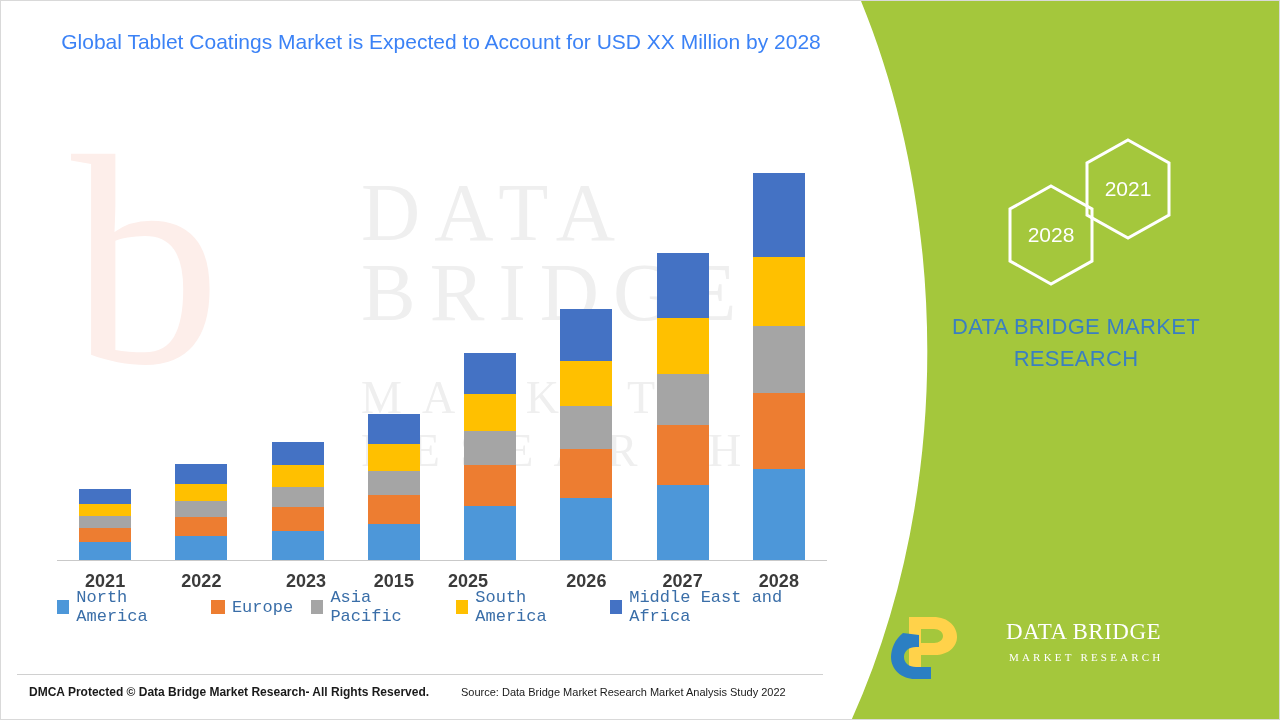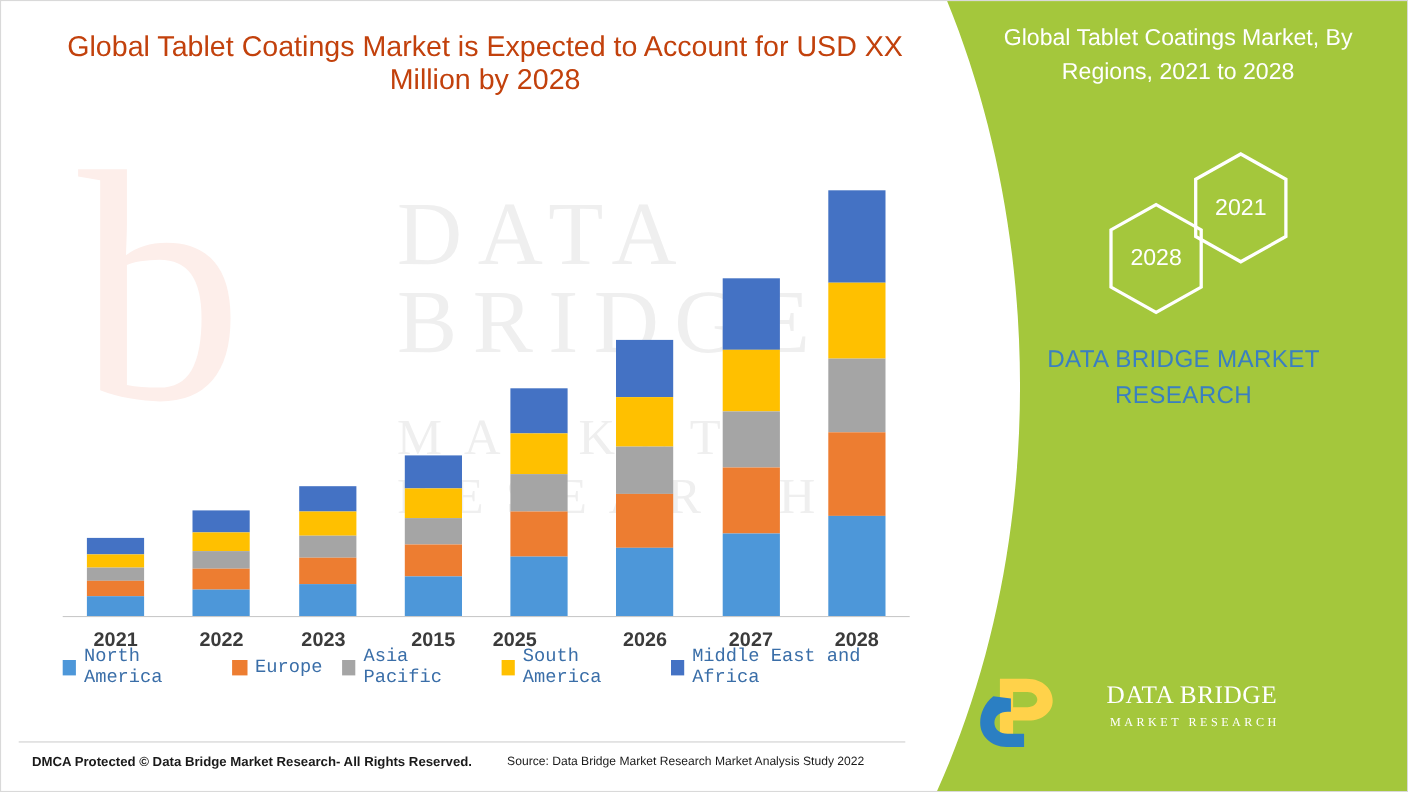--- a/index.html
+++ b/index.html
@@ -77,22 +77,22 @@
     letter-spacing: .3px;
   }
 
   
   #chart-title {
     position: absolute;
     top: 26px;
     left: 60px;
     width: 760px;
     text-align: center;
-    color: #c2410c;
-    font-size: 26px;
+    color: #3b82f6;
+    font-size: 21px;
     line-height: 30px;
   }
 
   
   #watermark {
     position: absolute;
     top: 120px;
     left: 60px;
     width: 760px;
     height: 420px;
@@ -316,21 +316,21 @@
           <div class="seg" style="height: 83.9526px; background: rgb(68, 114, 196);"></div>
           <div class="seg" style="height: 69.9605px; background: rgb(255, 192, 0);"></div>
           <div class="seg" style="height: 66.7316px; background: rgb(165, 165, 165);"></div>
           <div class="seg" style="height: 75.3421px; background: rgb(237, 125, 49);"></div>
           <div class="seg" style="height: 91.4868px; background: rgb(77, 151, 217);"></div>
         </div>
       </div>
     <div id="xlabels">
         <div class="xlabel" style="left: 0.125px;">2021</div>
         <div class="xlabel" style="left: 96.375px;">2022</div>
-        <div class="xlabel" style="left: 189px; text-align: center;">2023</div>
+        <div class="xlabel" style="left: 201px; text-align: center;">2023</div>
         <div class="xlabel" style="left: 288.875px;">2015</div>
         <div class="xlabel" style="left: 363px;">2025</div>
         <div class="xlabel" style="left: 481.375px;">2026</div>
         <div class="xlabel" style="left: 577.625px;">2027</div>
         <div class="xlabel" style="left: 673.875px;">2028</div>
       </div>
   </div>
 
   <div id="legend">
       <div class="legend-item">
@@ -353,21 +353,20 @@
         <span class="legend-swatch" style="background: rgb(68, 114, 196);"></span>
         <span>Middle East and Africa</span>
       </div>
     </div>
 
   <div id="footer-rule"></div>
   <div id="footer-left">DMCA Protected © Data Bridge Market Research- All Rights Reserved.</div>
   <div id="footer-right">Source: Data Bridge Market Research Market Analysis Study 2022</div>
 
   <div id="green-panel"></div>
-  <div id="panel-title">Global Tablet Coatings Market, By Regions, 2021 to 2028</div>
 
   <div class="hex" id="hex-2028">
     <svg width="90" height="104" viewBox="0 0 90 104">
       <polygon points="45,3 86,26 86,78 45,101 4,78 4,26" fill="none" stroke="#ffffff" stroke-width="3"></polygon>
     </svg>
     <div class="hex-label">2028</div>
   </div>
 
   <div class="hex" id="hex-2021">
     <svg width="90" height="104" viewBox="0 0 90 104">

